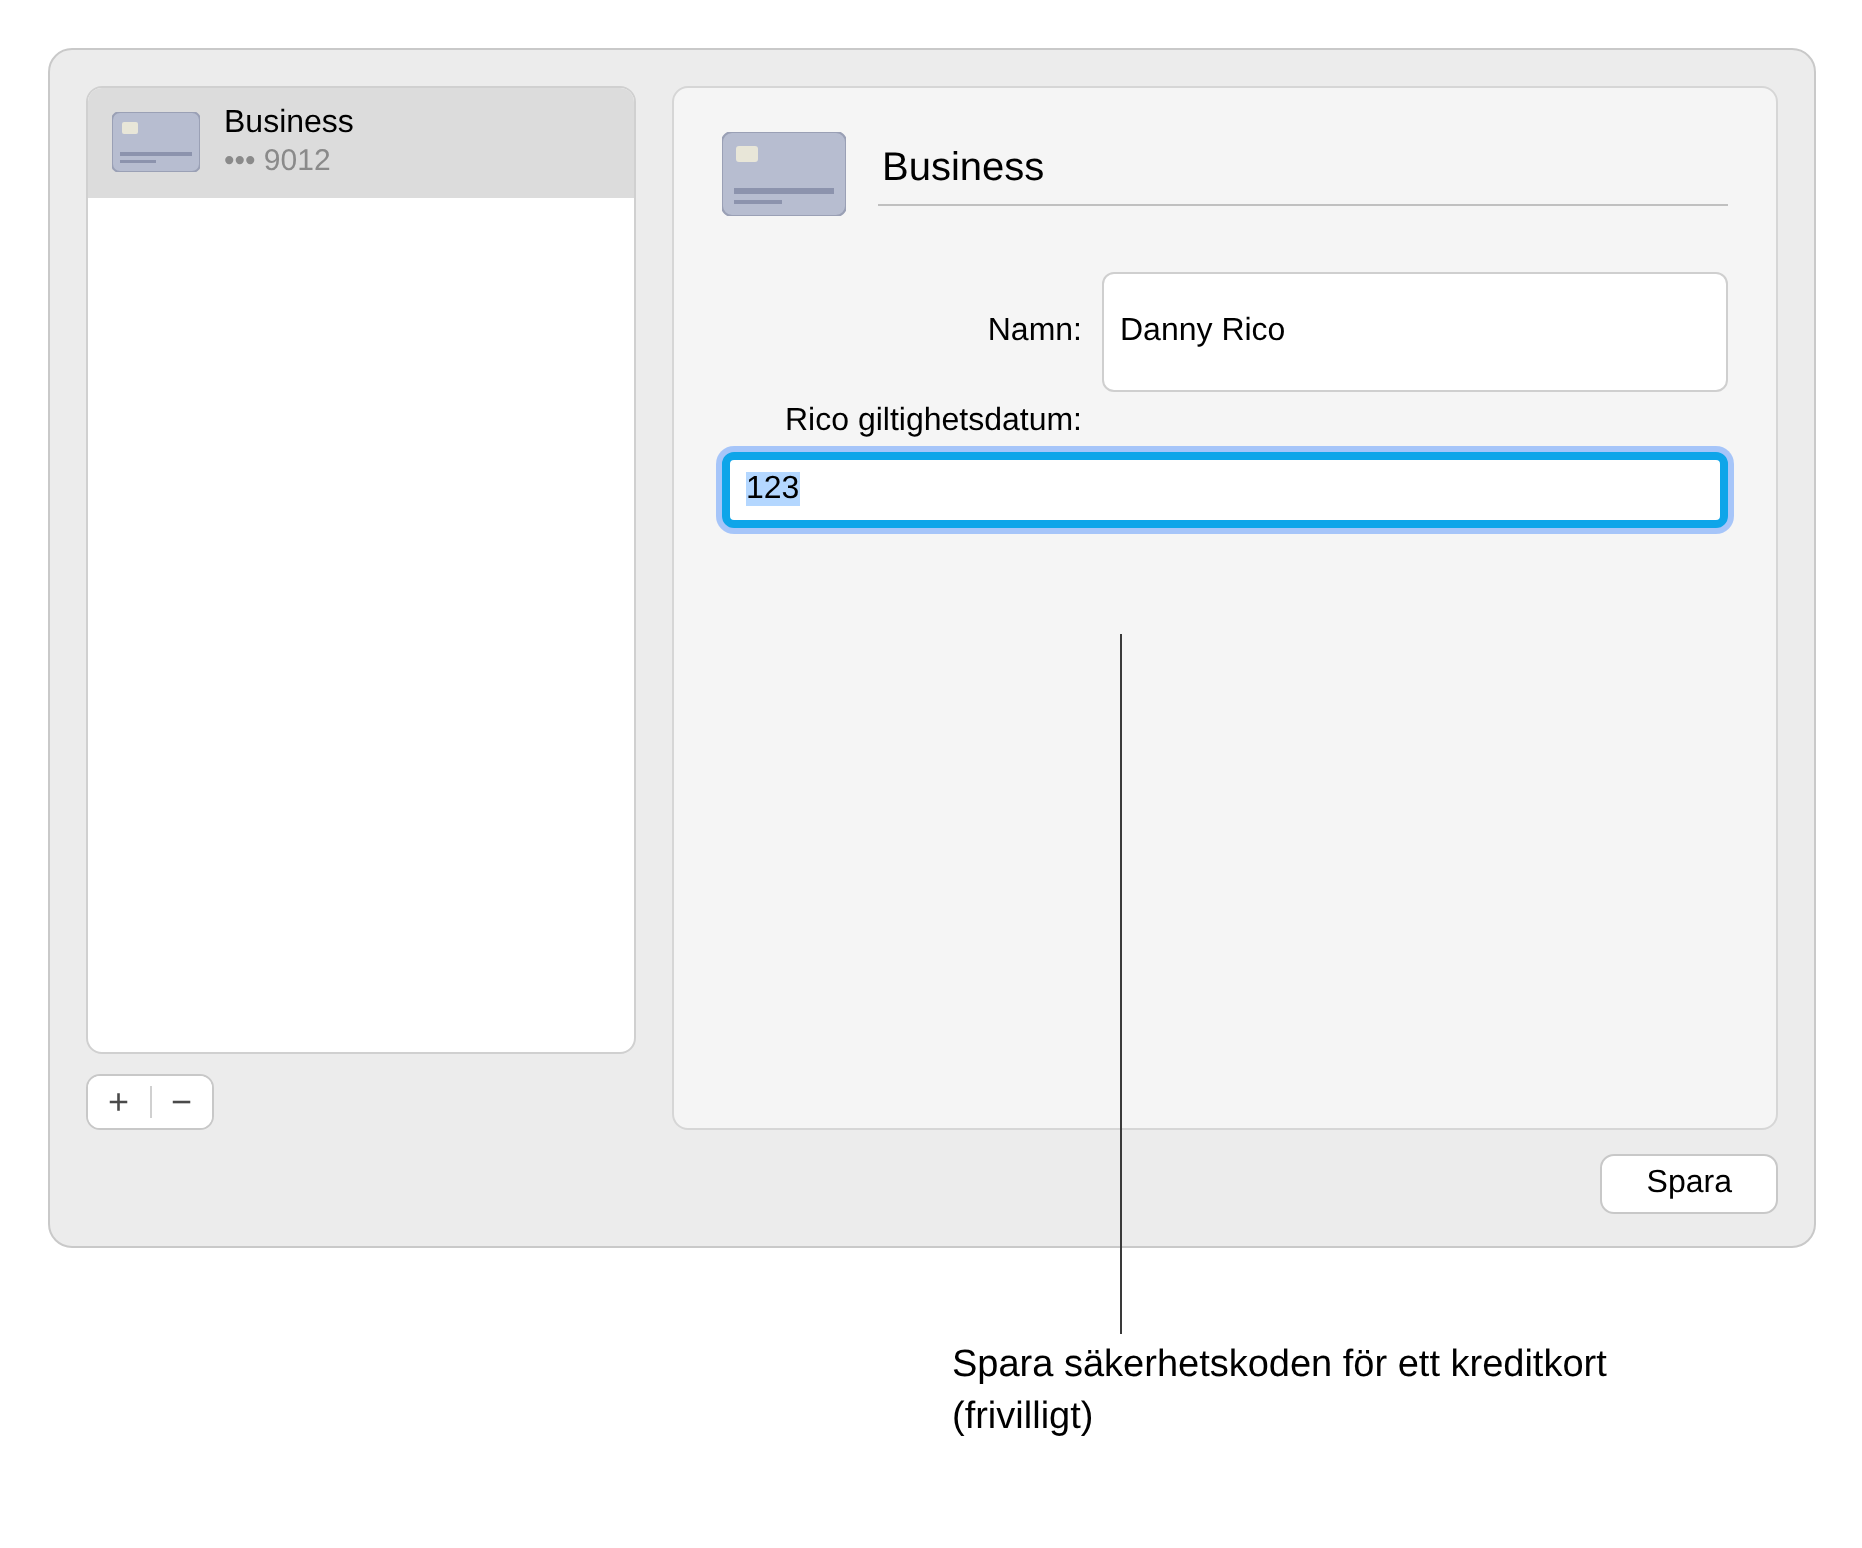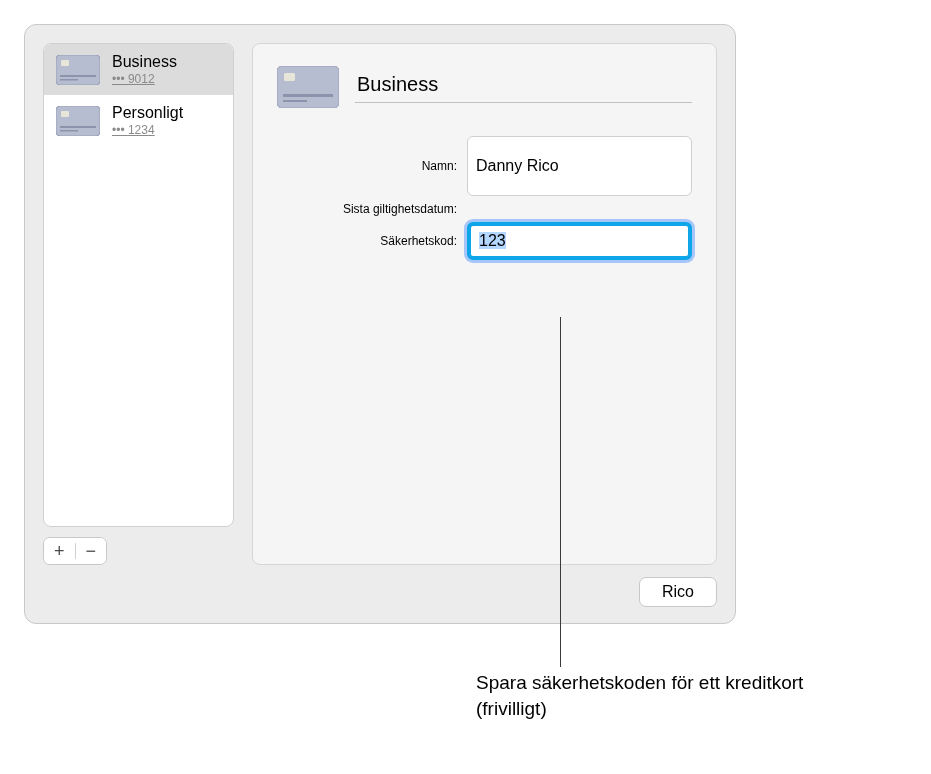--- a/index.html
+++ b/index.html
@@ -9,21 +9,21 @@
     font-family: -apple-system, "Helvetica Neue", Helvetica, Arial, sans-serif;
     background: #fff;
     width: 931px;
     height: 774px;
     position: relative;
   }
   .window {
     position: absolute;
     left: 24px;
     top: 24px;
-    width: 712px;
+    width: 884px;
     height: 600px;
     border: 1px solid #c9c9c9;
     border-radius: 12px;
     background: #ececec;
     display: flex;
     flex-direction: column;
     overflow: hidden;
   }
   .content-row {
     display: flex;
@@ -61,23 +61,22 @@
   .card-texts {
     display: flex;
     flex-direction: column;
     line-height: 1.25;
   }
   .card-name {
     font-size: 16px;
     color: #000;
   }
   .card-last4 {
-    font-size: 12px;
+    font-size: 15px;
     color: #8a8a8a;
-    text-decoration: underline;
   }
   .sidebar-buttons {
     display: flex;
     align-items: center;
     margin-top: 10px;
     gap: 0;
     border: 1px solid #c8c8c8;
     border-radius: 7px;
     background: #fff;
     width: 64px;
@@ -136,21 +135,21 @@
     gap: 6px;
   }
   .form-row {
     display: flex;
     align-items: center;
     gap: 10px;
   }
   .form-label {
     width: 180px;
     text-align: right;
-    font-size: 12px;
+    font-size: 16px;
     color: #000;
   }
   .form-input {
     flex: 1;
     font-size: 16px;
     padding: 20px 8px;
     border: 1px solid #cfcfcf;
     border-radius: 6px;
     background: #fff;
     outline: none;
@@ -227,32 +226,20 @@
             <rect x="4" y="20" width="36" height="2" fill="#8c93ad"></rect>
             <rect x="4" y="24" width="18" height="1.5" fill="#8c93ad"></rect>
           </svg>
           <div class="card-texts">
             <span class="card-name">Business</span>
             <span class="card-last4"><span>••• </span><span>9012</span></span>
           </div>
         </div>
 
 
-        <div class="card-item">
-          <svg class="card-icon-svg" viewBox="0 0 44 30">
-            <rect x="0" y="0" width="44" height="30" rx="4" fill="#b7bdd0" stroke="#9aa0b5"></rect>
-            <rect x="5" y="5" width="8" height="6" rx="1" fill="#e8e6d8"></rect>
-            <rect x="4" y="20" width="36" height="2" fill="#8c93ad"></rect>
-            <rect x="4" y="24" width="18" height="1.5" fill="#8c93ad"></rect>
-          </svg>
-          <div class="card-texts">
-            <span class="card-name">Personligt</span>
-            <span class="card-last4"><span>••• </span><span>1234</span></span>
-          </div>
-        </div>
 
       </div>
 
       <div class="sidebar-buttons">
         <button>+</button>
         <div class="divider"></div>
         <button>−</button>
       </div>
     </div>
 
@@ -269,32 +256,31 @@
 
       <div class="form-rows">
 
         <div class="form-row">
           <div class="form-label">Namn:</div>
           <input class="form-input" type="text" value="Danny Rico" style="">
         </div>
 
 
         <div class="form-row">
-          <div class="form-label">Sista giltighetsdatum:</div>
+          <div class="form-label">Rico giltighetsdatum:</div>
         </div>
 
         <div class="form-row">
-          <div class="form-label">Säkerhetskod:</div>
           <div class="input-like focused"><span class="selection">123</span></div>
         </div>
 
       </div>
     </div>
 
   </div>
 
   <div class="bottom-bar">
-    <button class="done-btn">Rico</button>
+    <button class="done-btn">Spara</button>
   </div>
 </div>
 
 <div class="callout-line"></div>
 <div class="callout-text">Spara säkerhetskoden för ett kreditkort (frivilligt)</div>
 
 </body></html>

